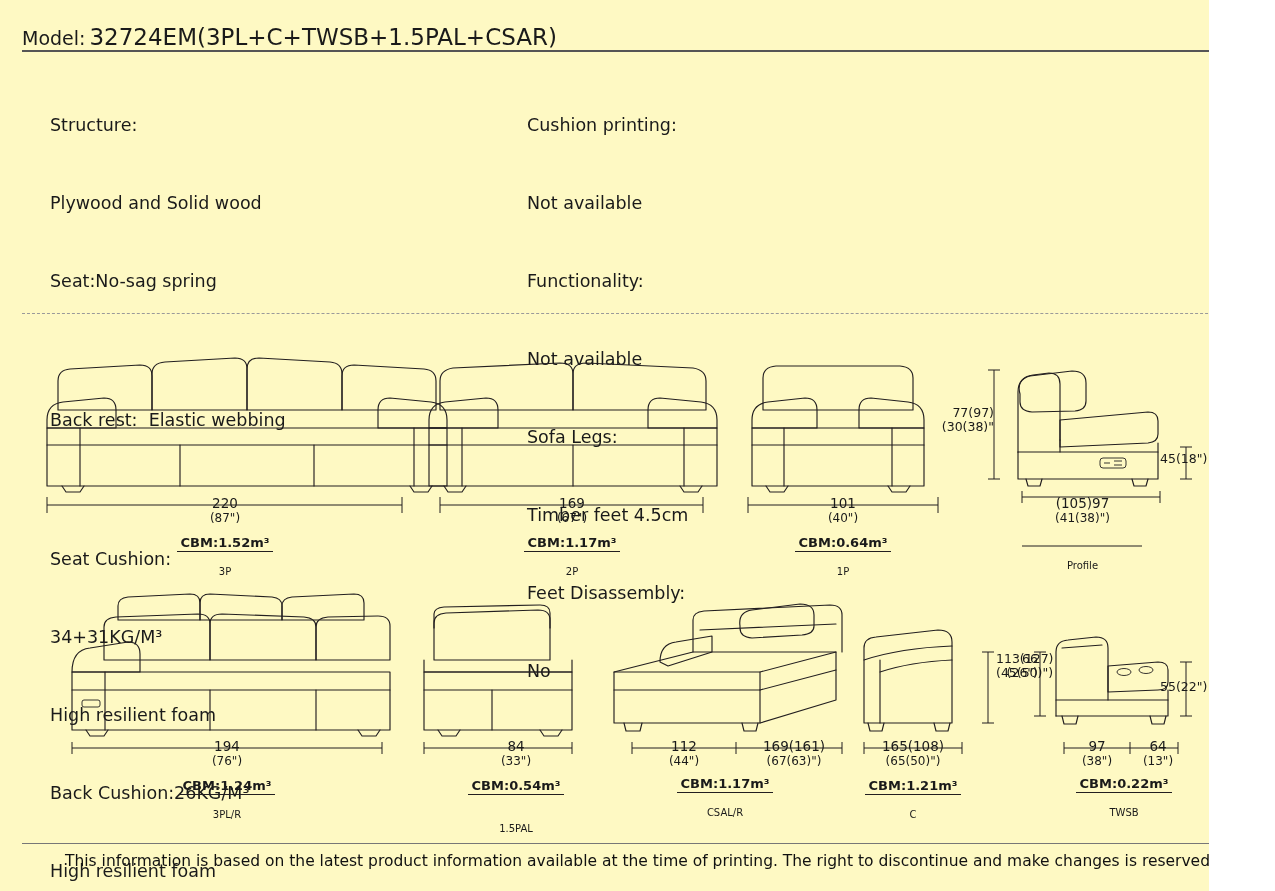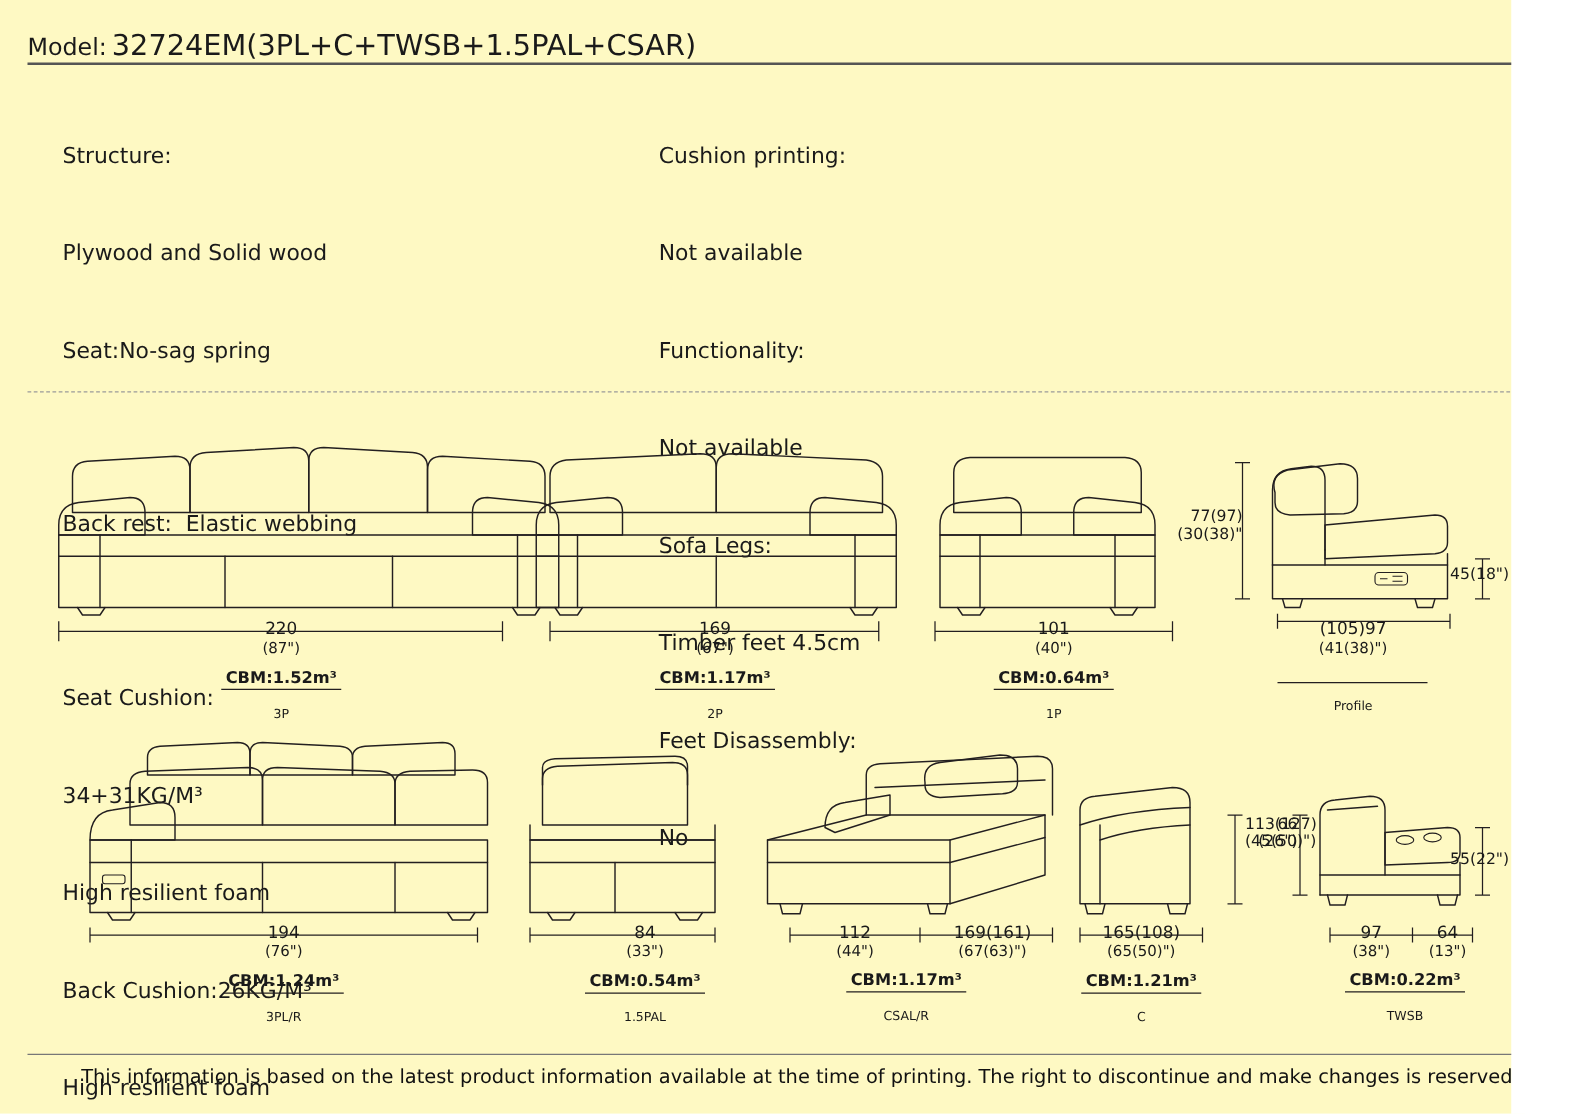--- a/index.html
+++ b/index.html
@@ -345,21 +345,21 @@
     <div class="dim-main">194</div>
     <div class="dim-sub">(76")</div>
     <div class="cbm" style="margin-top:10px; border-bottom:1px solid #231f20; display:inline-block; padding:0 4px 1px;">CBM:1.24m³</div>
     <div class="part" style="margin-top:12px;">3PL/R</div>
   </div>
 
   <div class="cell" style="left:431px; top:739px; width:170px;">
     <div class="dim-main">84</div>
     <div class="dim-sub">(33")</div>
     <div class="cbm" style="margin-top:10px; border-bottom:1px solid #231f20; display:inline-block; padding:0 4px 1px;">CBM:0.54m³</div>
-    <div class="part" style="margin-top:12px;">1.5PAL</div>
+    <div class="part" style="margin-top:26px;">1.5PAL</div>
   </div>
 
   <div class="cell" style="left:639px; top:739px; width:90px;">
     <div class="dim-main">112</div>
     <div class="dim-sub">(44")</div>
   </div>
   <div class="cell" style="left:735px; top:739px; width:118px;">
     <div class="dim-main">169(161)</div>
     <div class="dim-sub">(67(63)")</div>
   </div>

